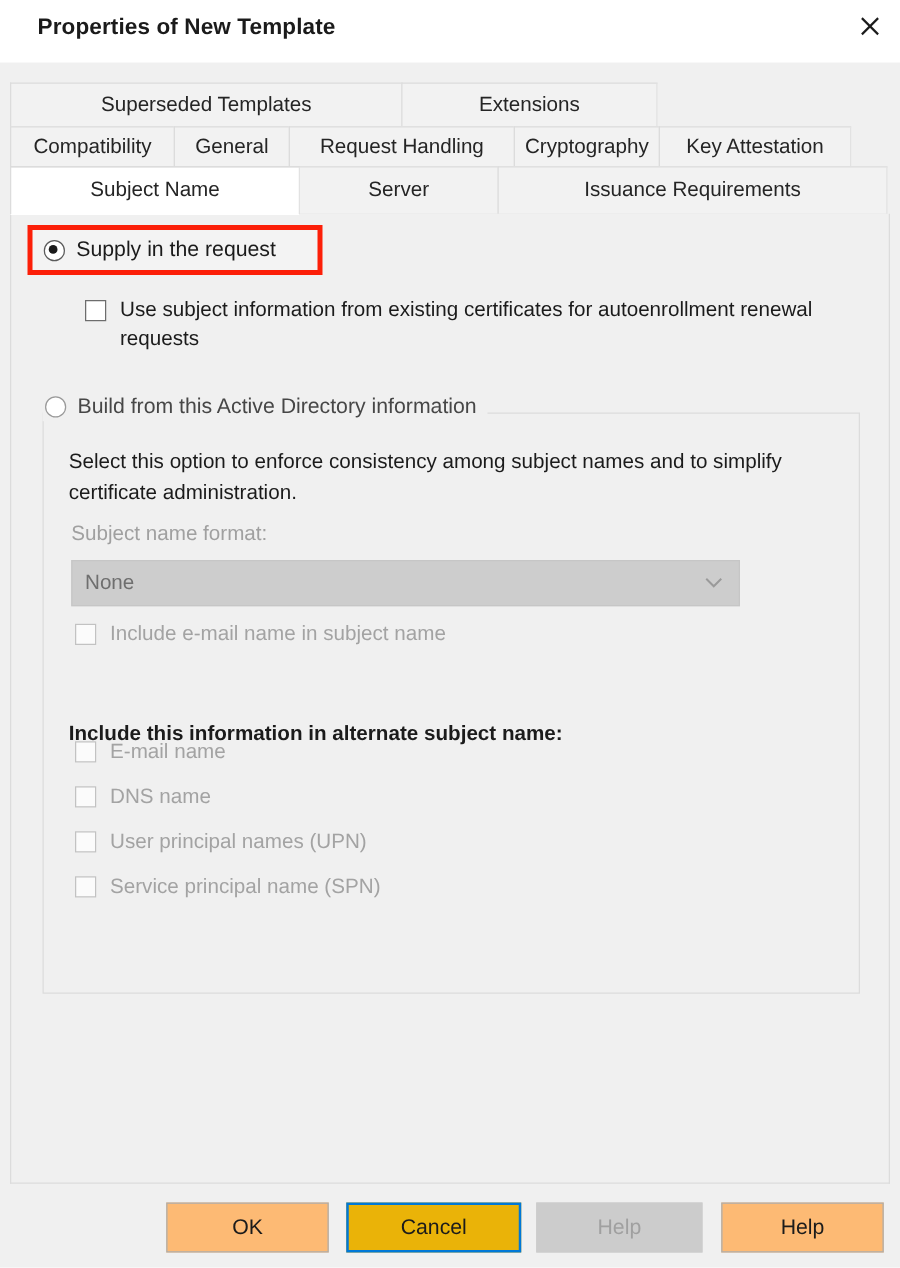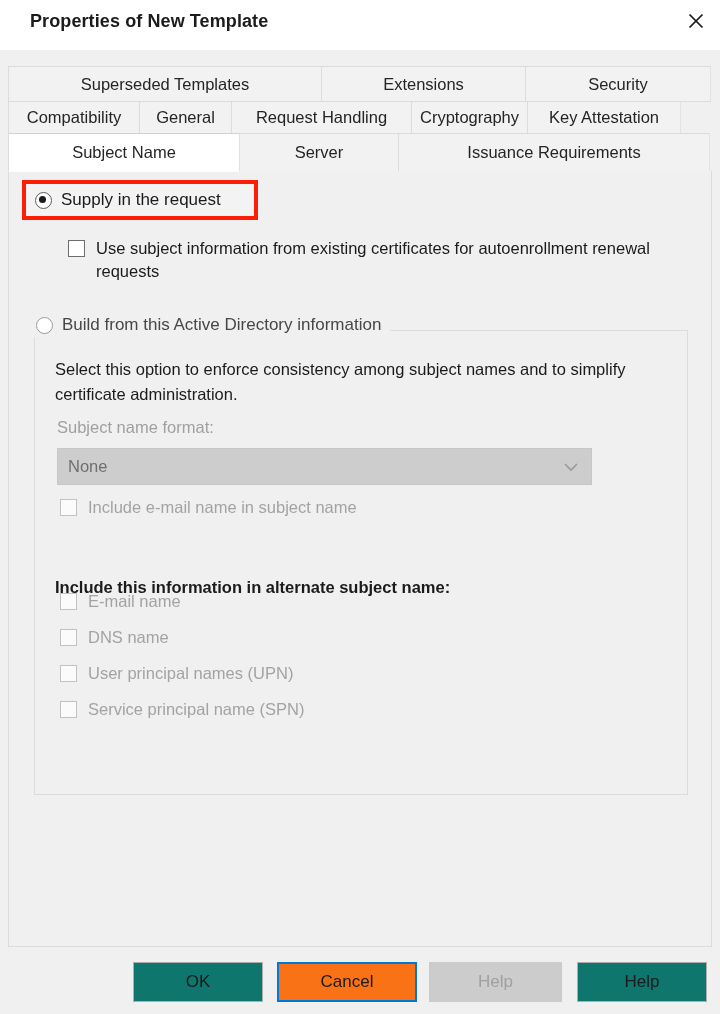--- a/index.html
+++ b/index.html
@@ -281,32 +281,32 @@
   #button-bar {
     position: absolute;
     left: 0; top: 962px;
     width: 720px; height: 44px;
   }
   .dlg-button {
     position: absolute;
     top: 0;
     height: 40px;
     box-sizing: border-box;
-    background: #0f766e;
+    background: #fdba74;
     border: 1px solid #adadad;
     display: flex;
     align-items: center;
     justify-content: center;
     font-size: 17px;
     color: #1b1b1b;
     cursor: pointer;
   }
   .dlg-button.default-focus {
     border: 2px solid #0078d7;
-    background: #f97316;
+    background: #eab308;
   }
   .dlg-button.disabled {
     background: #cccccc;
     border-color: #cccccc;
     color: #a0a0a0;
     cursor: default;
   }
   #ok-button     { left: 133px; width: 130px; }
   #cancel-button { left: 277px; width: 140px; }
   #apply-button  { left: 429px; width: 133px; }
@@ -328,23 +328,20 @@
   </div>
 
   <div id="tab-strip">
     <div class="tab-row tab-row-1">
         <div class="tab" style="width: 314px;">
           <span>Superseded Templates</span>
         </div>
         <div class="tab" style="width: 205px;">
           <span>Extensions</span>
         </div>
-        <div class="tab" style="width: 186px;">
-          <span>Security</span>
-        </div>
       </div>
     <div class="tab-row tab-row-2">
         <div class="tab" style="width: 132px;">
           <span>Compatibility</span>
         </div>
         <div class="tab" style="width: 93px;">
           <span>General</span>
         </div>
         <div class="tab" style="width: 181px;">
           <span>Request Handling</span>

